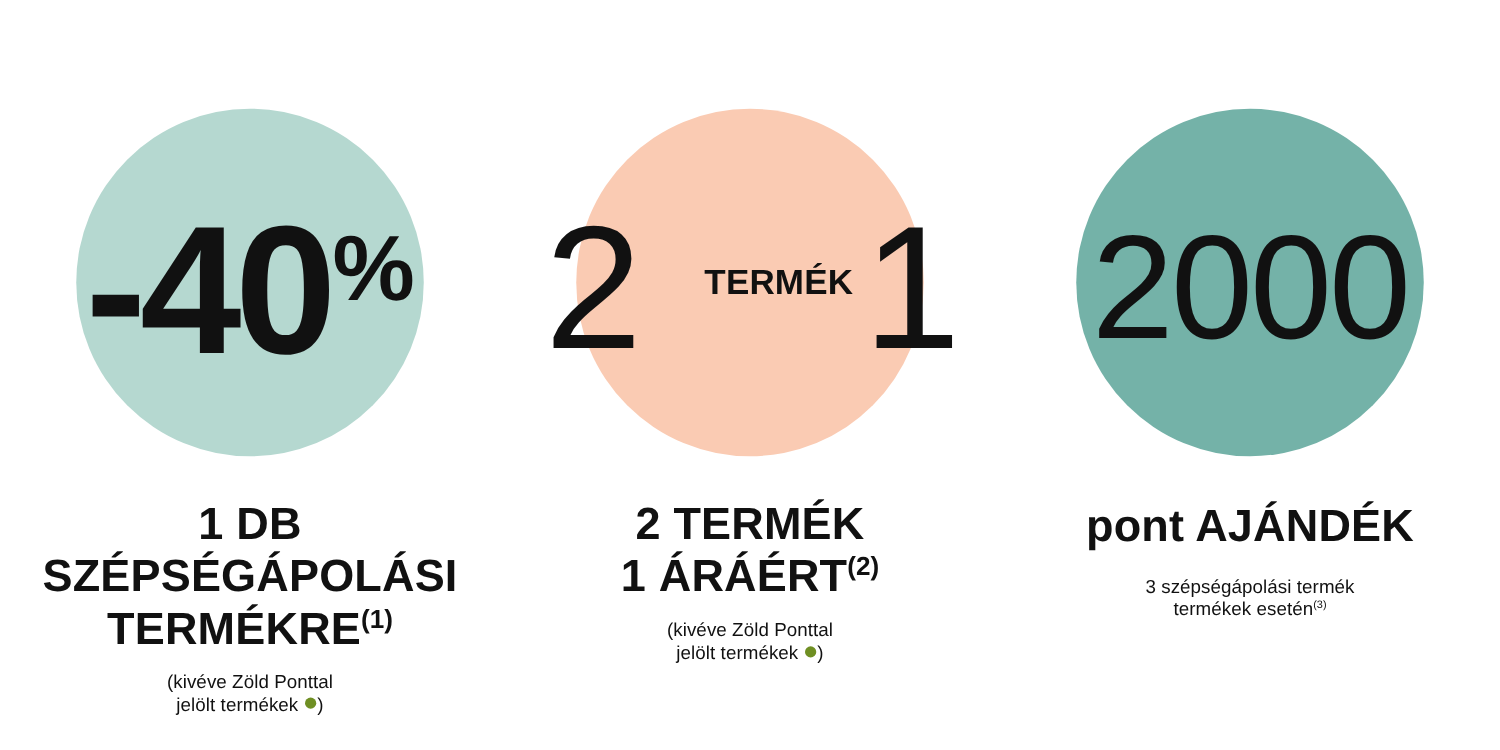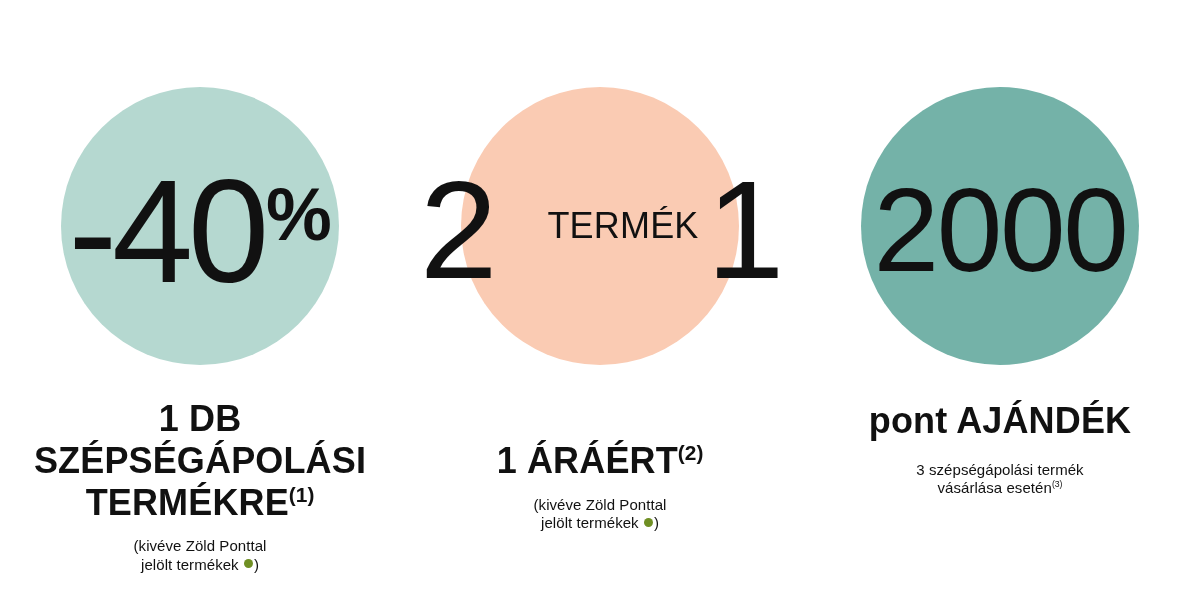--- a/index.html
+++ b/index.html
@@ -68,21 +68,21 @@
   
   .value-discount {
     display: flex;
     align-items: flex-start;
     justify-content: center;
     letter-spacing: -0.02em;
     transform: translateY(6px);
   }
   .value-discount .num {
     font-size: 146px;
-    font-weight: 400;
+    font-weight: 700;
     line-height: 0.82;
     letter-spacing: -0.035em;
   }
   .value-discount .pct {
     font-size: 74px;
     font-weight: 700;
     line-height: 1;
     margin-top: 6px;
     margin-left: 2px;
   }
@@ -106,22 +106,22 @@
   .combo-mid {
     display: flex;
     flex-direction: column;
     align-items: center;
     justify-content: center;
     line-height: 1.04;
     padding: 0 4px;
     transform: translateY(-4px);
   }
   .combo-mid span {
-    font-size: 36px;
-    font-weight: 400;
+    font-size: 28px;
+    font-weight: 700;
     letter-spacing: 0.005em;
     white-space: nowrap;
     margin-left: 48px;
   }
 
   
   .value-points {
     font-size: 118px;
     font-weight: 500;
     line-height: 0.85;
@@ -221,21 +221,21 @@
           <span class="combo-mid">
             <span>TERMÉK</span>
           </span>
           <span class="big right">1</span>
         </div>
       </div>
     </div>
 
     <div class="caption cap-offset-two-line" style="color: rgb(17, 17, 17);">
       <p class="caption-title">
-        <br>
+        <span>2 TERMÉK</span><br>
         <span>1 ÁRÁÉRT</span><span class="sup">(2)</span>
       </p>
       <p class="caption-sub gap-std">
         <span>(kivéve Zöld Ponttal</span><br>
         <span>jelölt termékek </span><span class="green-dot" style="background-color: rgb(111, 143, 35);"></span><span>)</span>
       </p>
     </div>
   </div>
 
   <div class="promo-column">
@@ -245,18 +245,18 @@
         <span class="value-points">2000</span>
       </div>
     </div>
 
     <div class="caption cap-offset-one-line" style="color: rgb(17, 17, 17);">
       <p class="caption-title">
         <span>pont AJÁNDÉK</span>
       </p>
       <p class="caption-sub gap-wide">
         <span>3 szépségápolási termék</span><br>
-        <span>vásárlása esetén</span><span class="sup">(3)</span>
+        <span>termékek esetén</span><span class="sup">(3)</span>
       </p>
     </div>
   </div>
 
 </div>
 
 </body></html>

